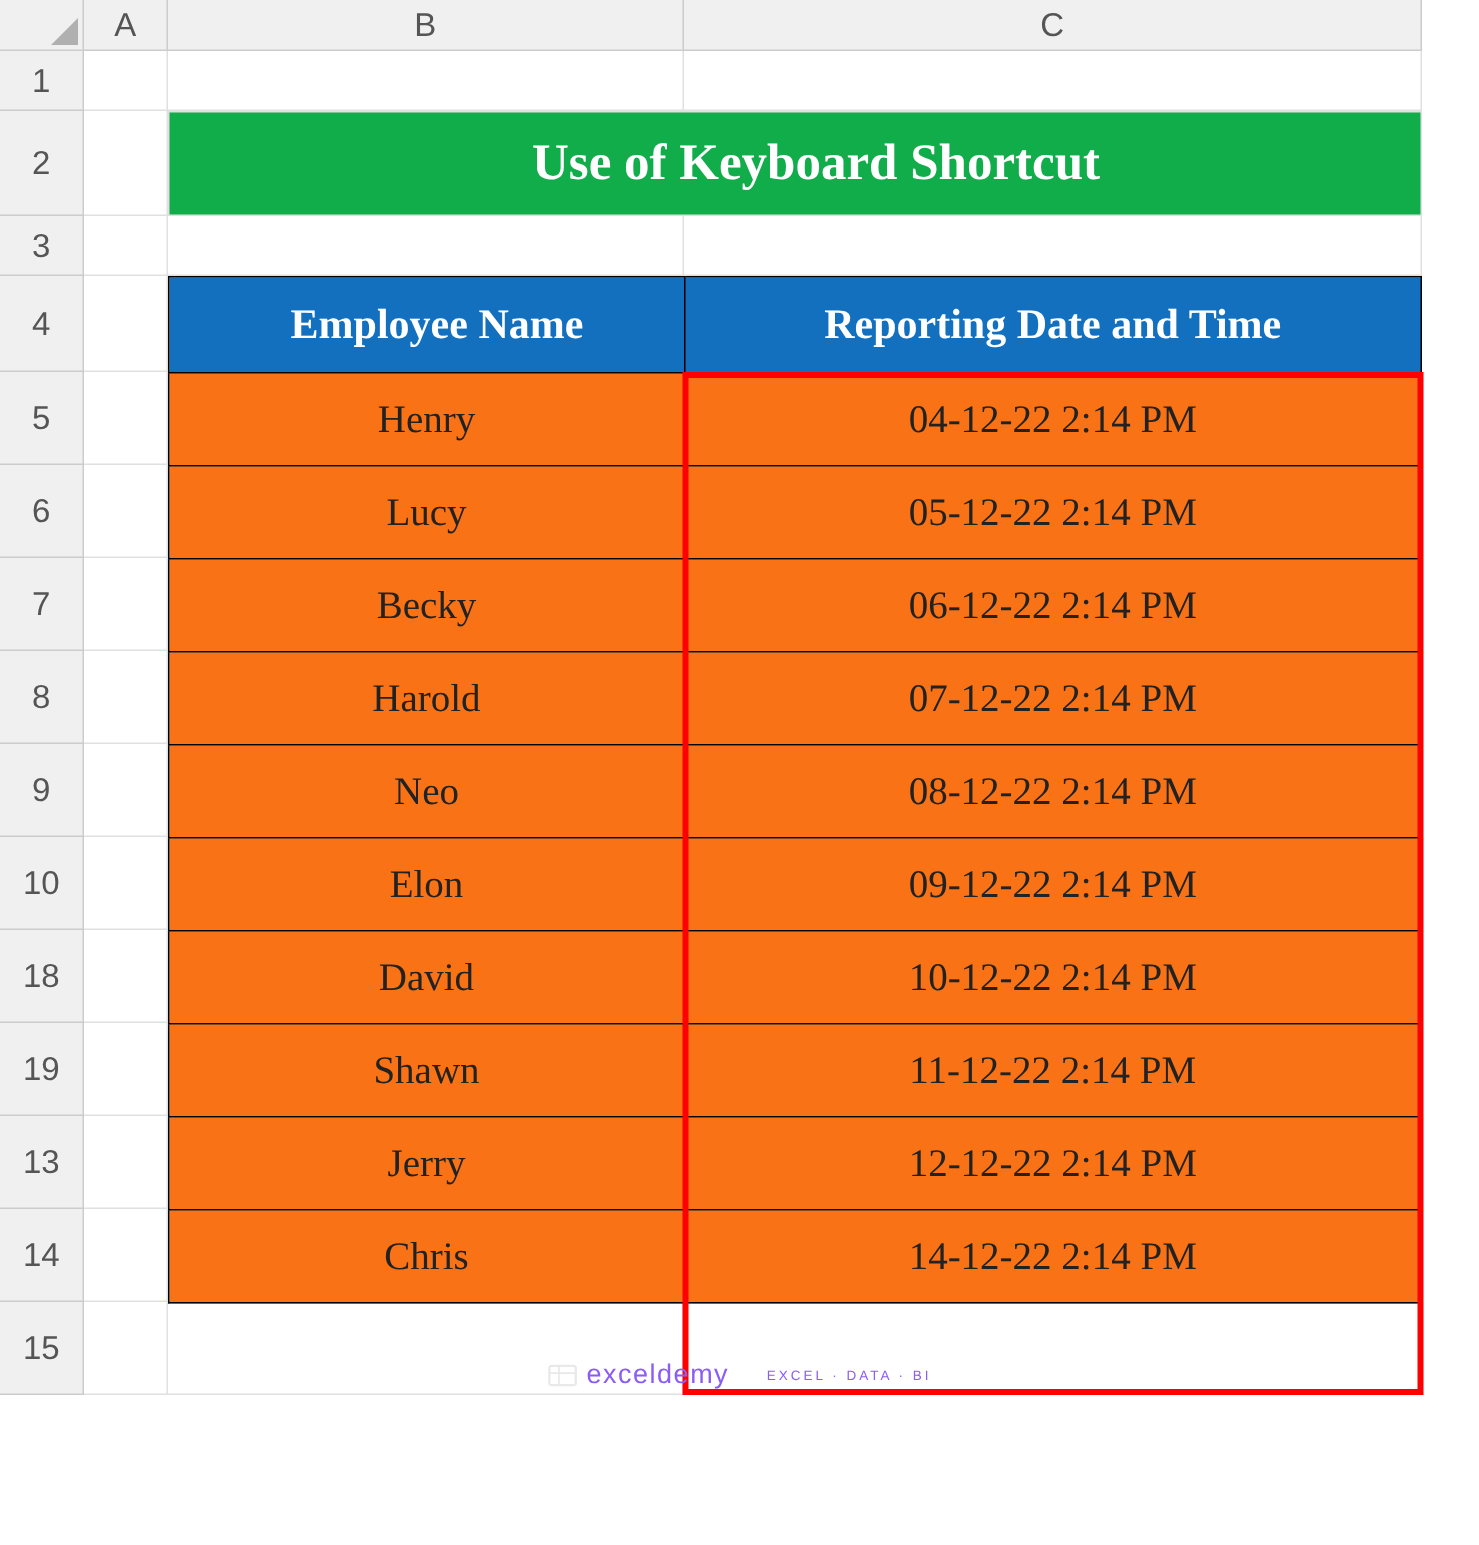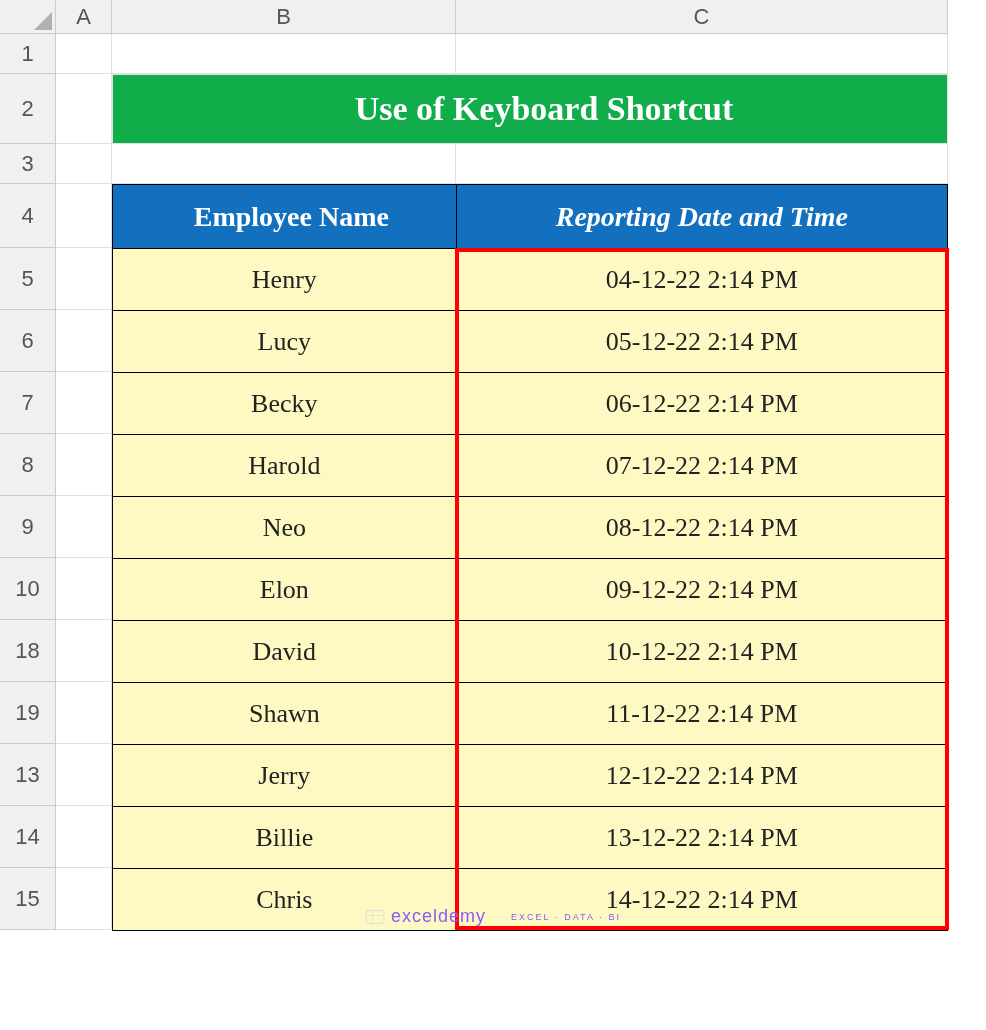--- a/index.html
+++ b/index.html
@@ -133,24 +133,24 @@
       height: 64px;
       border: 1px solid #000000;
       text-align: center;
     }
     .data-table td {
       height: 62px;
       border: 1px solid #000000;
       text-align: center;
       font-size: 26px;
       color: #222;
-      background: #fef9c3;
+      background: #f97316;
     }
     .col-name { width: 344px; padding-left: 14px; }
-    .col-dt { width: 492px; font-style: italic; }
+    .col-dt { width: 492px; }
     .highlight-box {
       position: absolute;
       left: 455px; 
       top: 248px;  
       width: 494px;
       height: 682px; 
       border: 4px solid #ff0000;
       pointer-events: none;
     }
     .watermark {
@@ -335,24 +335,20 @@
         </tr>
       <tr>
           <td>Shawn</td>
           <td>11-12-22 2:14 PM</td>
         </tr>
       <tr>
           <td>Jerry</td>
           <td>12-12-22 2:14 PM</td>
         </tr>
       <tr>
-          <td>Billie</td>
-          <td>13-12-22 2:14 PM</td>
-        </tr>
-      <tr>
           <td>Chris</td>
           <td>14-12-22 2:14 PM</td>
         </tr>
     </tbody>
   </table>
 
   <div class="highlight-box"></div>
 
   <div class="watermark">
     <span class="wm-icon">

